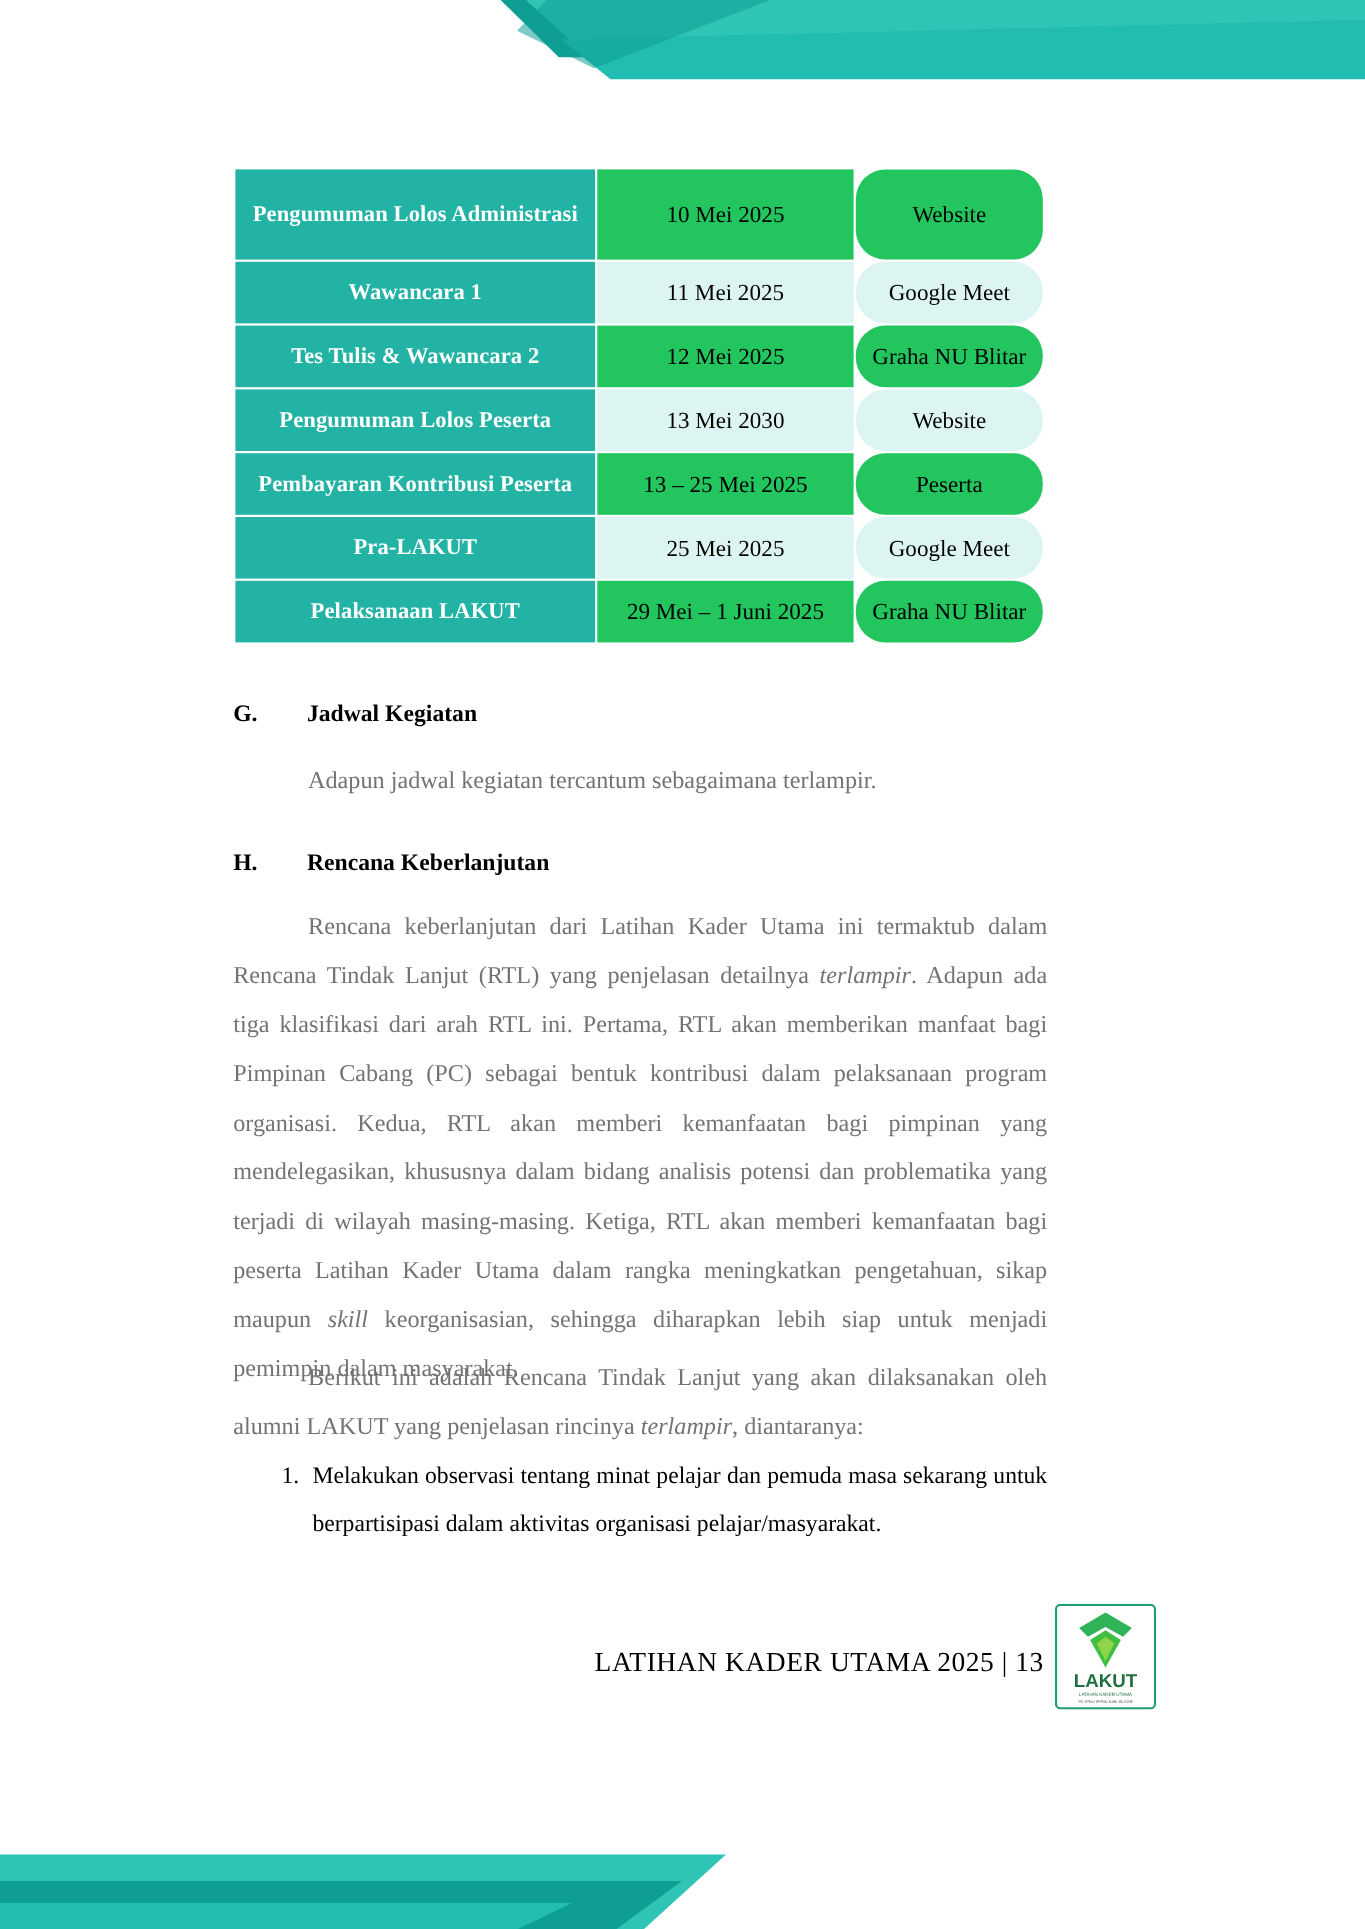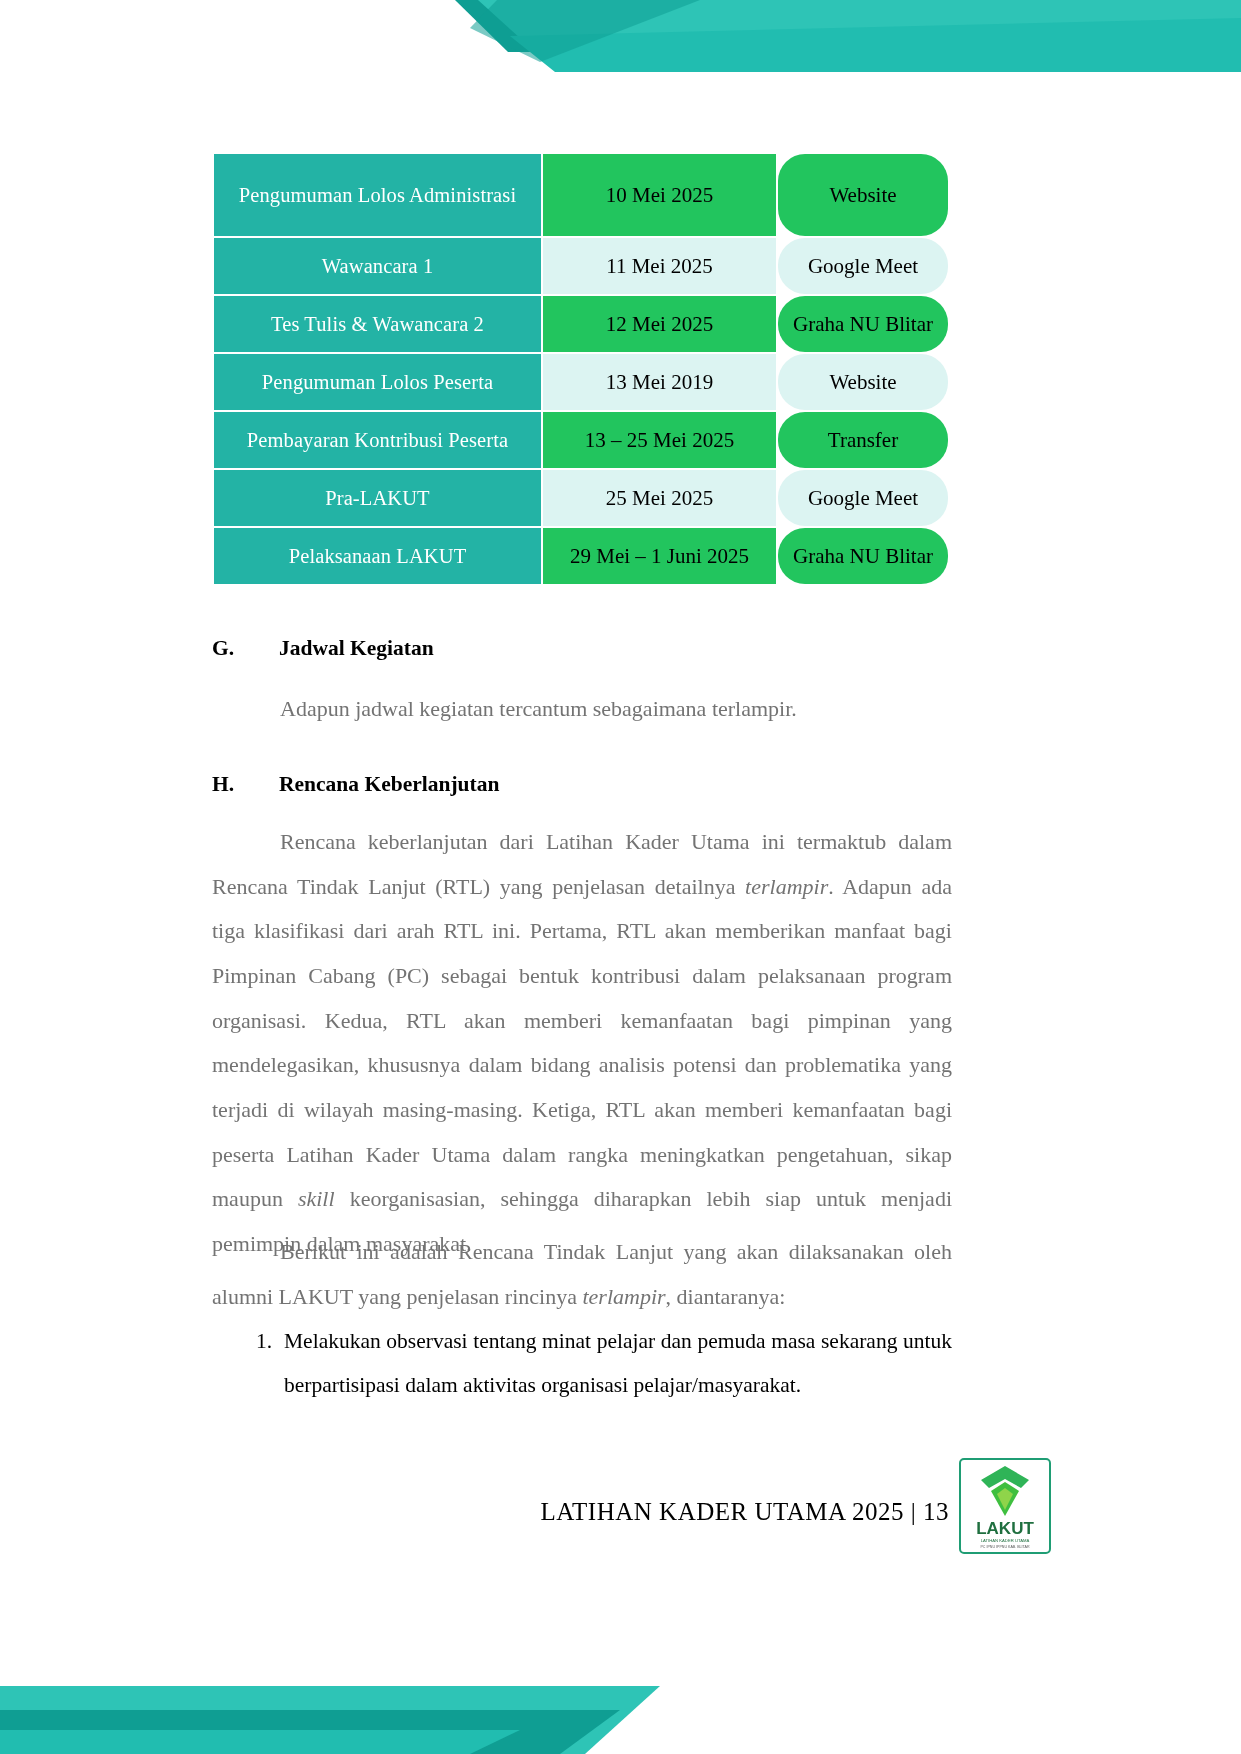--- a/index.html
+++ b/index.html
@@ -47,21 +47,21 @@
     padding: 0 6px;
     vertical-align: middle;
     text-align: center;
     height: 56px;
     line-height: 1.28;
   }
   td.c1 {
     width: 327px;
     background: #23b3a5;
     color: #ffffff;
-    font-weight: normal;
+    font-weight: bold;
     font-size: 20.5px;
     letter-spacing: .1px;
   }
   td.c2 { width: 233px; font-size: 21px; }
   td.c3 { width: 170px; font-size: 21px; border-radius: 27px; }
   tr.odd td.c2, tr.odd td.c3 { background: #22c55e; }
   tr.even td.c2, tr.even td.c3 { background: #dcf4f2; margin-left: 40px; }
   tr.tall td { height: 82px; }
 
   
@@ -152,27 +152,27 @@
           <td class="c2">11 Mei 2025</td>
           <td class="c3">Google Meet</td>
         </tr>
         <tr class="odd">
           <td class="c1">Tes Tulis &amp; Wawancara 2</td>
           <td class="c2">12 Mei 2025</td>
           <td class="c3">Graha NU Blitar</td>
         </tr>
         <tr class="even">
           <td class="c1">Pengumuman Lolos Peserta</td>
-          <td class="c2">13 Mei 2019</td>
+          <td class="c2">13 Mei 2030</td>
           <td class="c3">Website</td>
         </tr>
         <tr class="odd">
           <td class="c1">Pembayaran Kontribusi Peserta</td>
           <td class="c2">13 – 25 Mei 2025</td>
-          <td class="c3">Transfer</td>
+          <td class="c3">Peserta</td>
         </tr>
         <tr class="even">
           <td class="c1">Pra-LAKUT</td>
           <td class="c2">25 Mei 2025</td>
           <td class="c3">Google Meet</td>
         </tr>
         <tr class="odd">
           <td class="c1">Pelaksanaan LAKUT</td>
           <td class="c2">29 Mei – 1 Juni 2025</td>
           <td class="c3">Graha NU Blitar</td>

